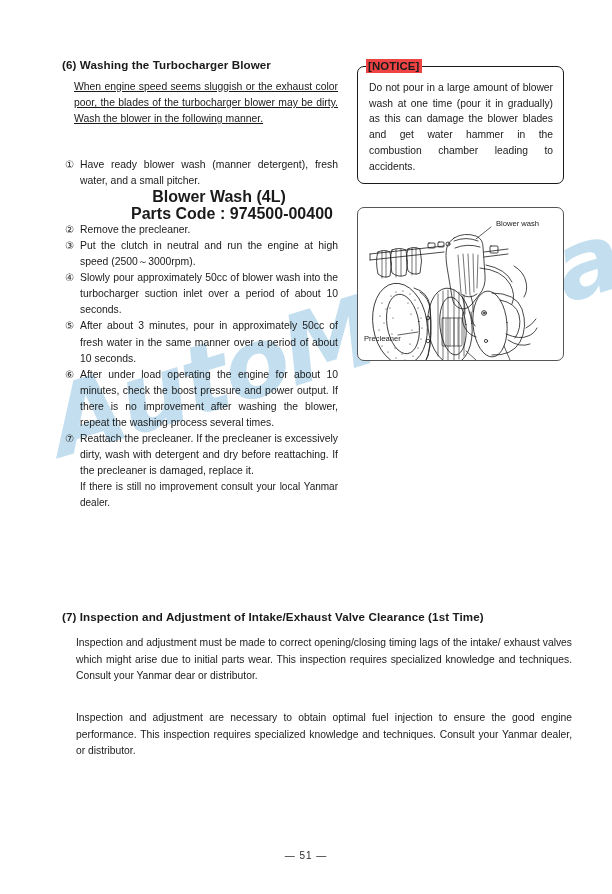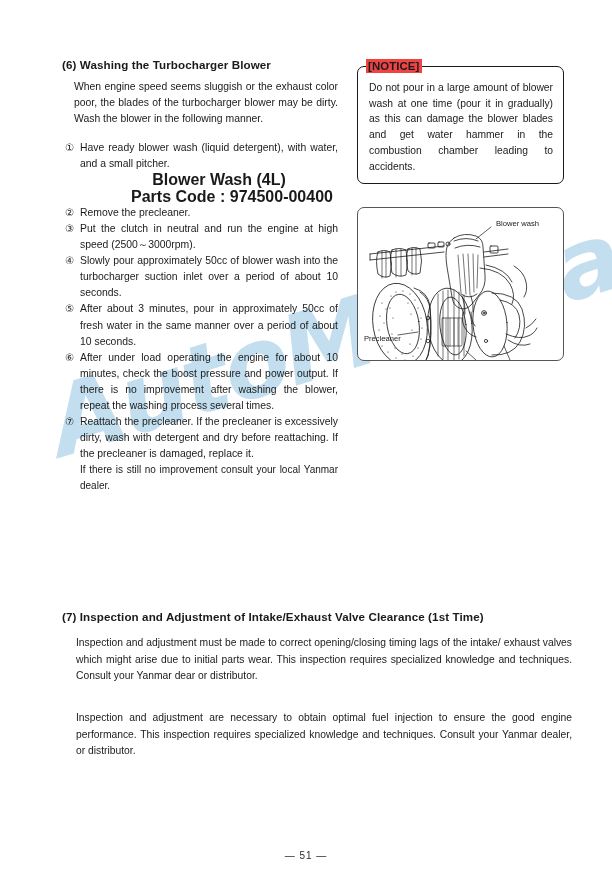--- a/index.html
+++ b/index.html
@@ -64,21 +64,22 @@
 
   .body-text {
     font-size: 10.4px;
     line-height: 16.1px;
     text-align: justify;
     margin: 0;
   }
 
   .intro {
     padding-left: 12px;
-    margin-bottom: 13px;
+    margin-bottom: 30px;
+    text-decoration: underline;
   }
 
   .step-list {
     list-style: none;
     margin: 0;
     padding: 0;
   }
   .step {
     position: relative;
     padding-left: 18px;
@@ -215,21 +216,21 @@
   <div class="left-col">
 
     <h2 class="sec-heading">(6) Washing the Turbocharger Blower</h2>
 
     <p class="body-text intro">When engine speed seems sluggish or the exhaust color poor, the blades of the turbocharger blower may be dirty.   Wash the blower in the following manner.</p>
 
     <div class="step-list">
 
       <div class="step">
         <span class="num">①</span>
-        <span class="j">Have ready blower wash (liquid detergent), with water, and a small pitcher.</span>
+        <span class="j">Have ready blower wash (manner detergent), fresh water, and a small pitcher.</span>
       </div>
 
       <div class="sub-bold">Blower Wash (4L)</div>
       <div class="sub-bold indent2">Parts Code :  974500-00400</div>
 
       <div class="step">
         <span class="num">②</span>
         <span class="j">Remove the precleaner.</span>
       </div>
 

